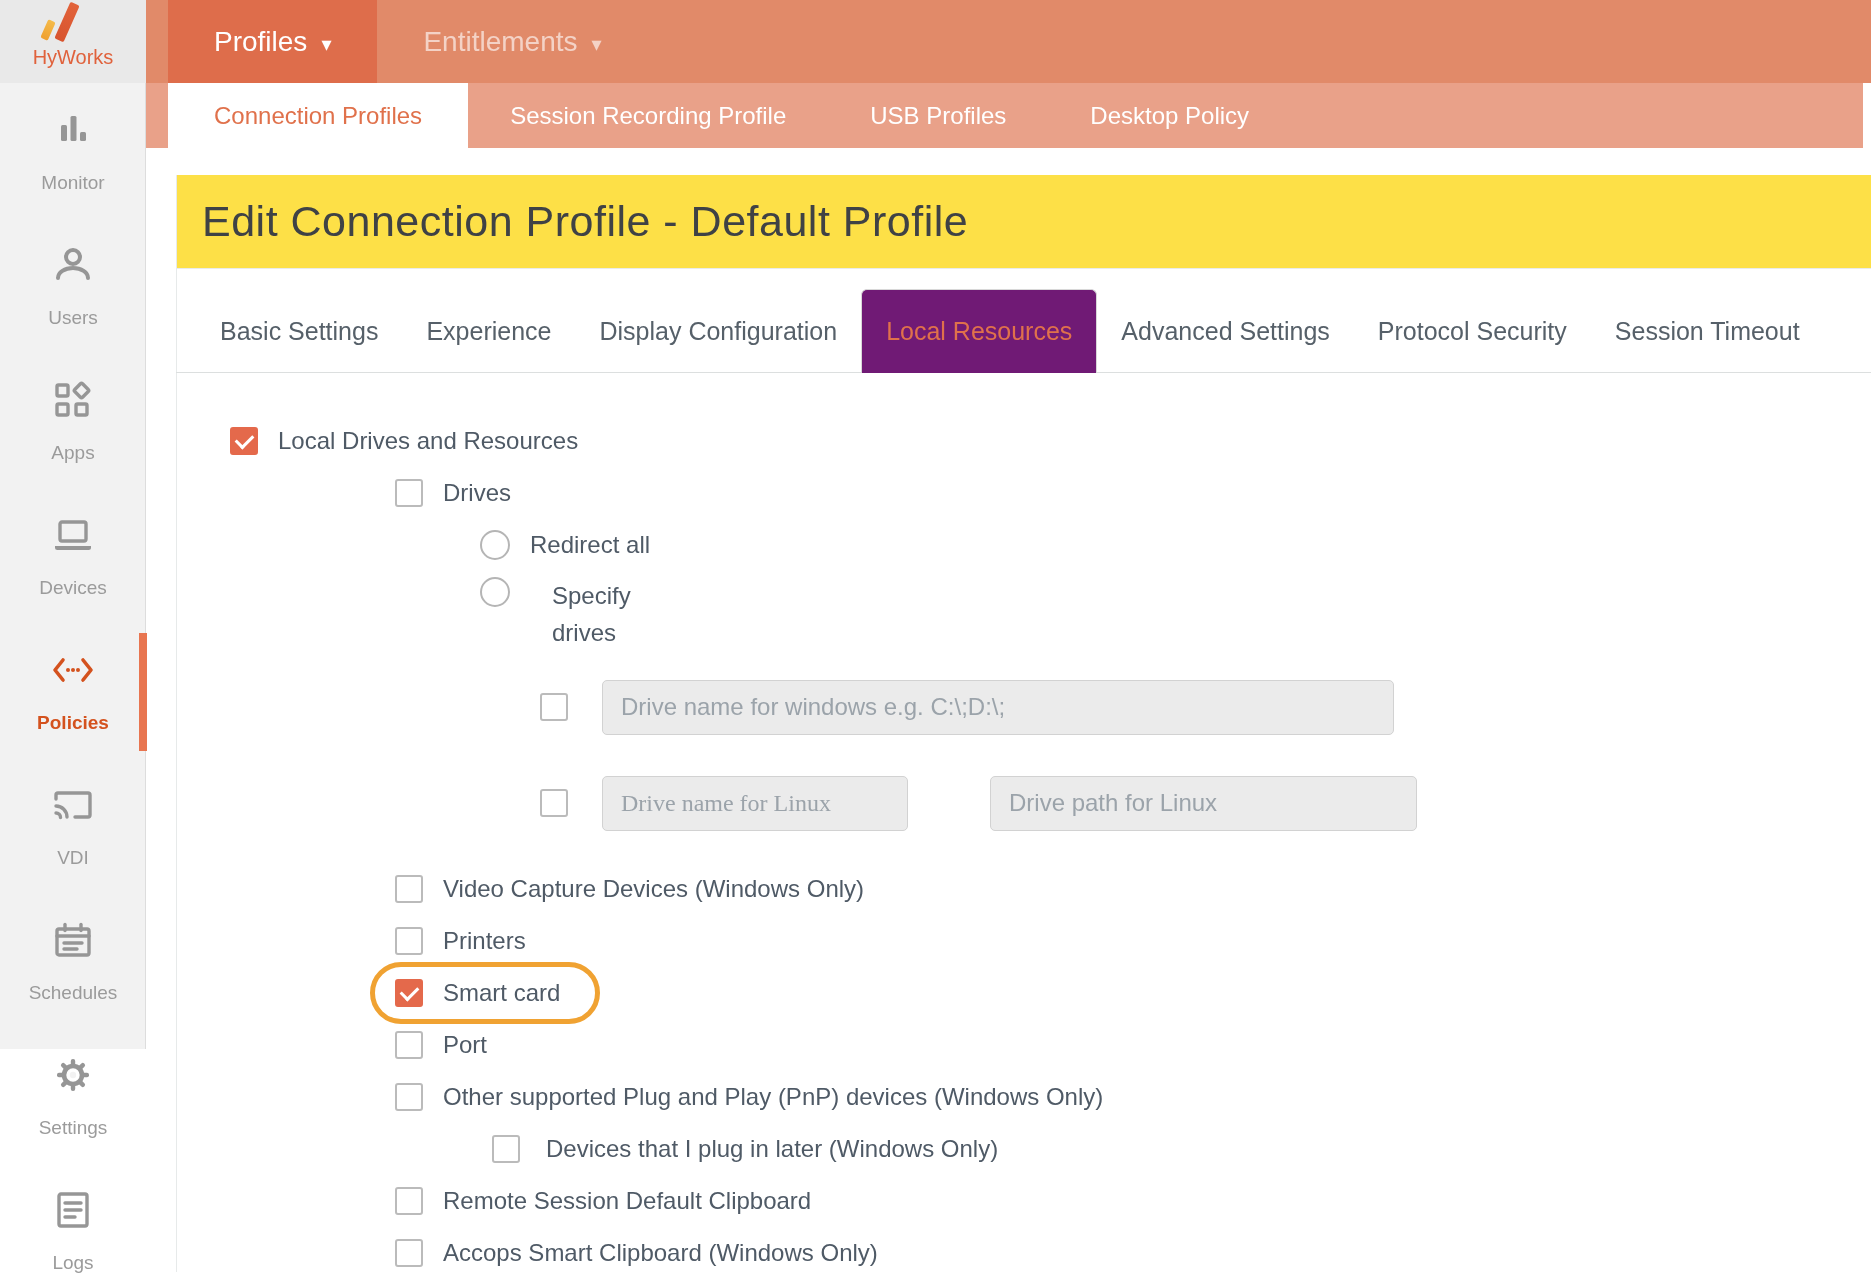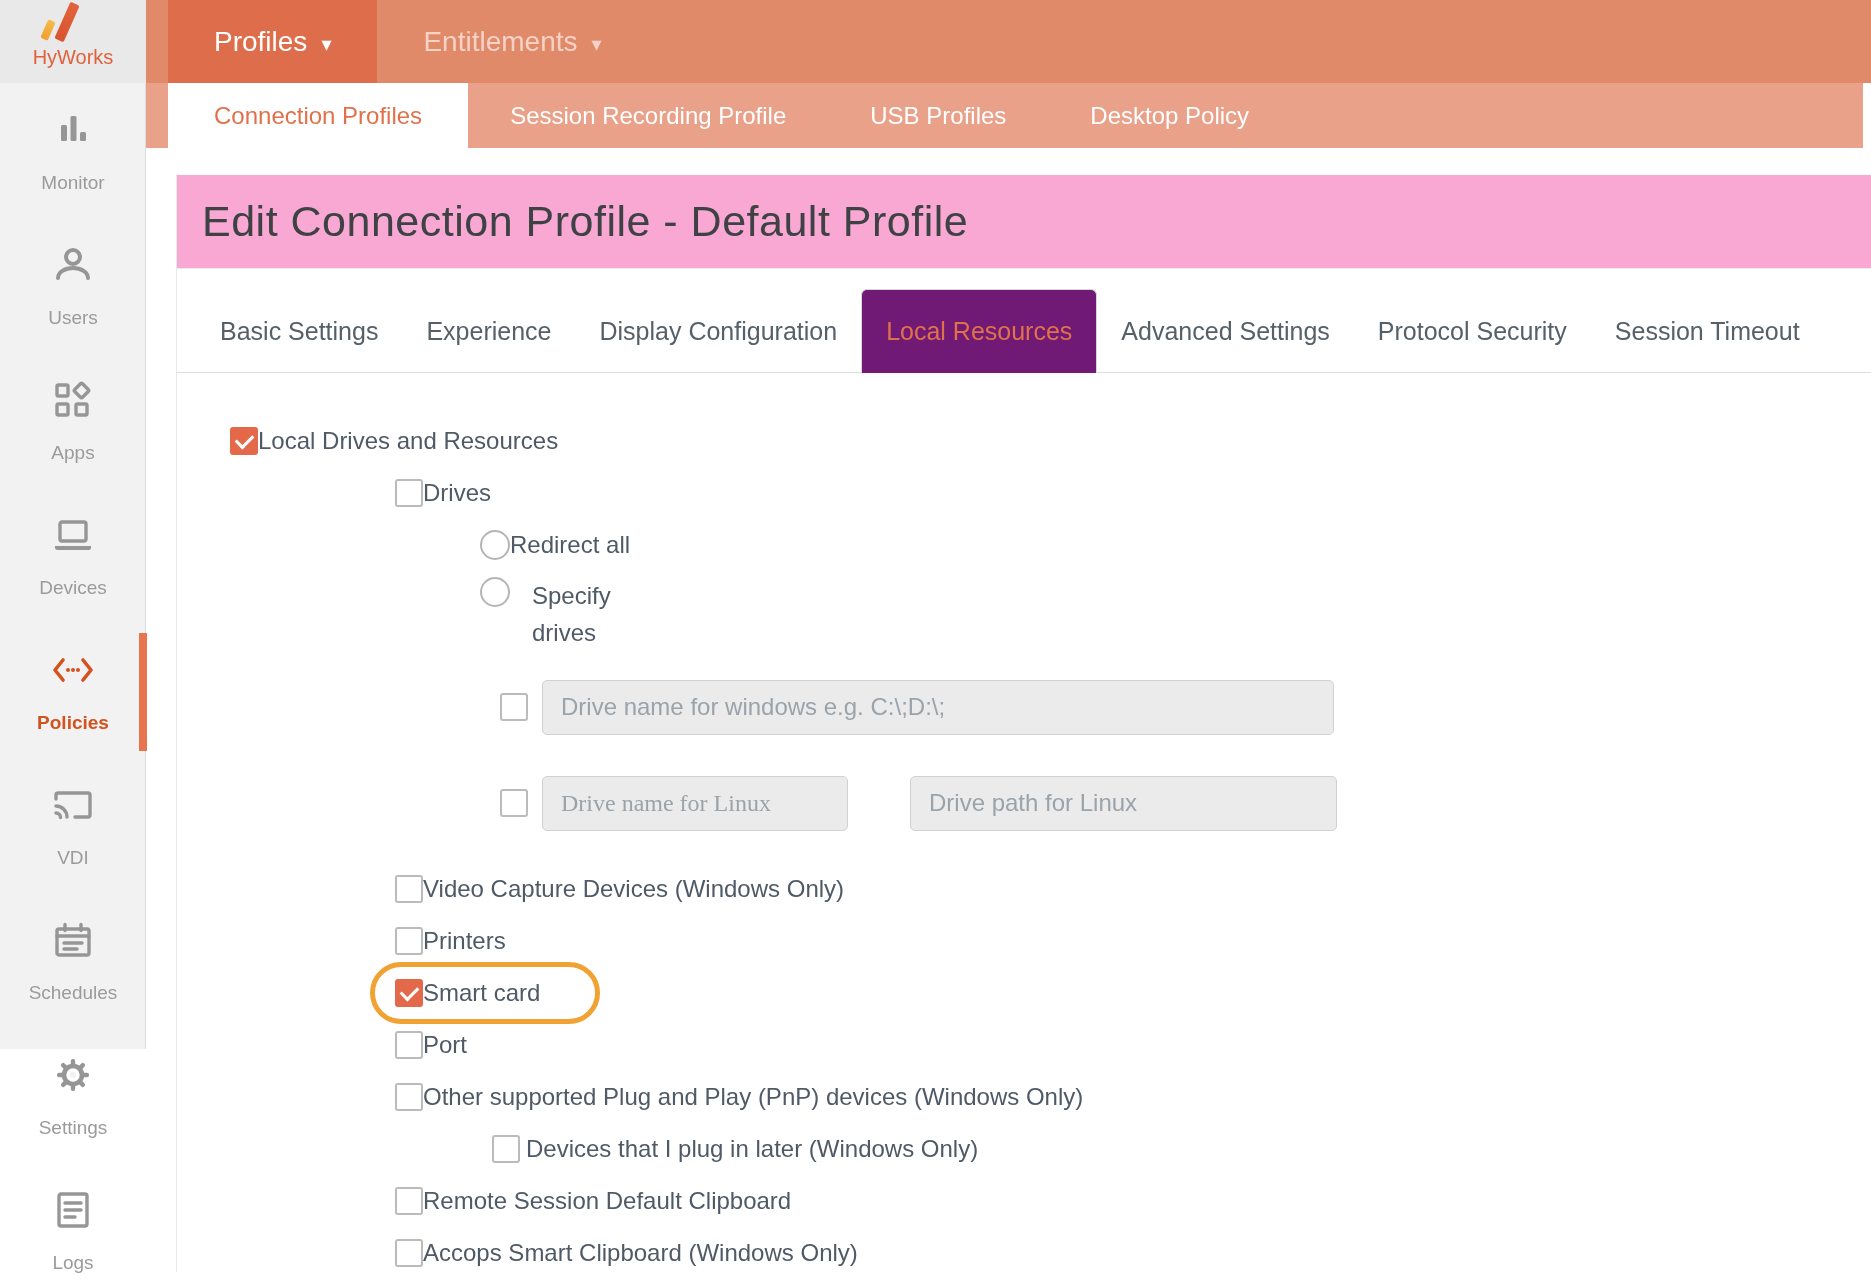--- a/index.html
+++ b/index.html
@@ -35,37 +35,37 @@
   .nav-item.dim { color:rgba(255,255,255,0.62); }
   .caret { font-size:20px; transform:translateY(2px); }
   .subnav { position:absolute; left:146px; top:83px; right:8px; height:65px; background:#e9a189;
             display:flex; align-items:stretch; padding-left:22px; }
   .sub-item { display:flex; align-items:center; padding:0 42px; color:#fff; font-size:24px; cursor:pointer; }
   .sub-item.active { background:#fff; color:#e0714b; padding:0 46px; }
 
   
   .main { position:absolute; left:176px; top:148px; right:0; bottom:0; }
   .main::before { content:""; position:absolute; left:0; top:27px; bottom:11px; width:1px; background:#e7eaea; }
-  .band { margin-top:27px; height:94px; background:#f9a8d4; border-bottom:1px solid #e9eceb;
+  .band { margin-top:27px; height:94px; background:#fde047; border-bottom:1px solid #e9eceb;
           display:flex; align-items:center; padding-left:26px; }
   .page-title { font-size:43px; font-weight:300; color:#3f4245; letter-spacing:0.5px; }
 
   .tabs-row { position:relative; height:104px; display:flex; align-items:flex-end;
               border-bottom:1px solid #dcdfdf; padding-left:20px; }
   .tab { height:82px; display:flex; align-items:center; padding:0 24px; font-size:25px;
          color:#566069; cursor:pointer; white-space:nowrap; }
   .tab.active { background:#701a75; border:1px solid #d8d8d8; border-bottom:none;
                 border-radius:6px 6px 0 0; color:#e0714b; margin-bottom:-1px; height:84px; }
 
   .panel { border-bottom:1px solid #e0e3e3; padding-top:42px; padding-bottom:52px; min-height:900px; }
-  .frow { display:flex; align-items:center; color:#4f5a66; font-size:24px; min-height:52px; }
+  .frow { display:flex; align-items:center; gap:20px; color:#4f5a66; font-size:24px; min-height:52px; }
   .ind-1 { padding-left:54px; }
   .ind-2 { padding-left:219px; }
   .ind-3 { padding-left:304px; }
-  .ind-4 { padding-left:324px; }
+  .ind-4 { padding-left:324px;margin-left:40px; }
   .ind-5 { padding-left:316px; }
   .checkbox { width:28px; height:28px; border:2px solid #bbbbbb; border-radius:3px;
               background:#fff; flex:none; position:relative; cursor:pointer; }
   .checkbox.checked { background:#e4694b; border-color:#e4694b; }
   .checkbox.checked::after { content:""; position:absolute; left:4px; top:5px; width:14px; height:8px;
               border-left:3px solid #fff; border-bottom:3px solid #fff; transform:rotate(-45deg); }
   .radio { width:30px; height:30px; border:2px solid #b5b5b5; border-radius:50%;
            background:#fff; flex:none; cursor:pointer; }
   .two-line { width:80px; line-height:1.55; margin-left:22px; }
   .txt { cursor:default; }

